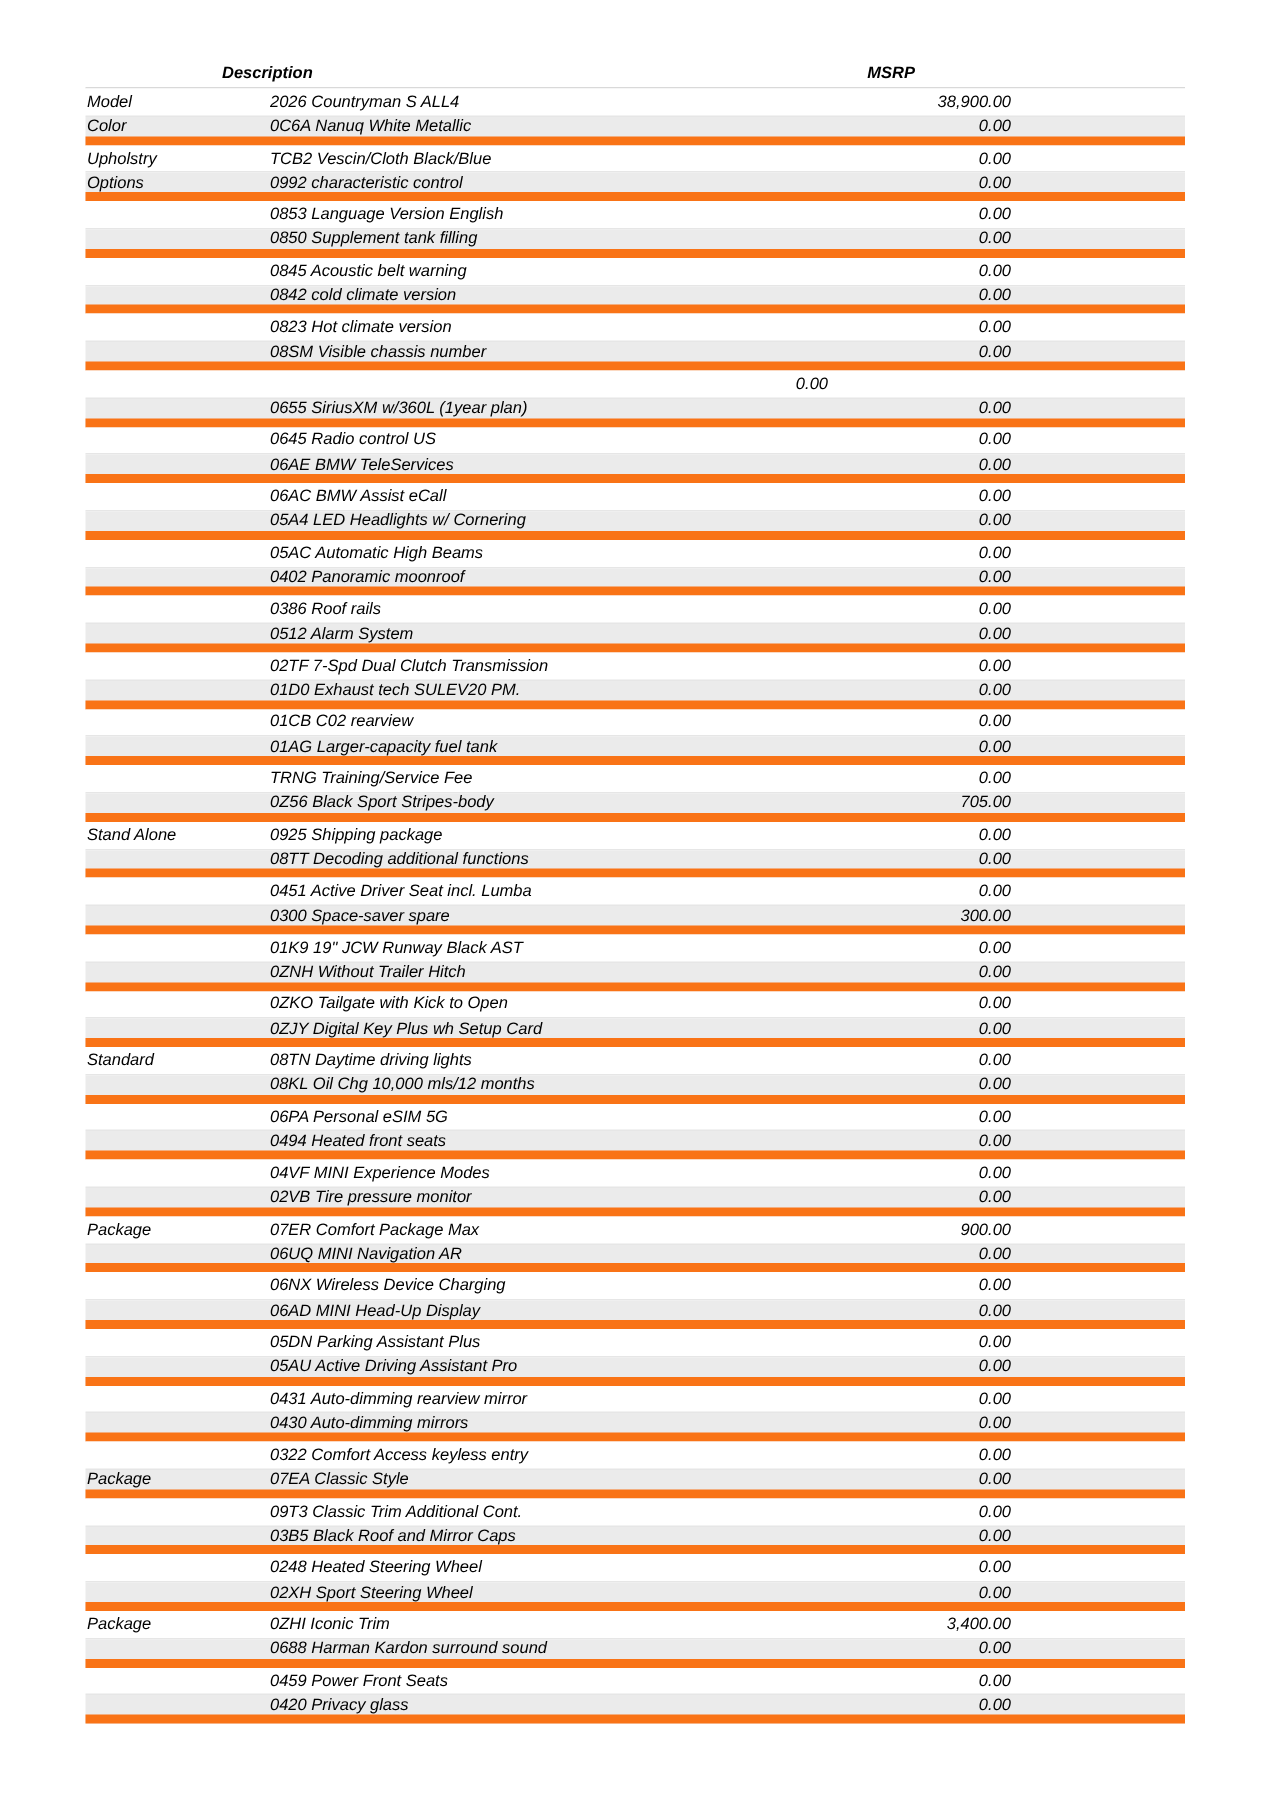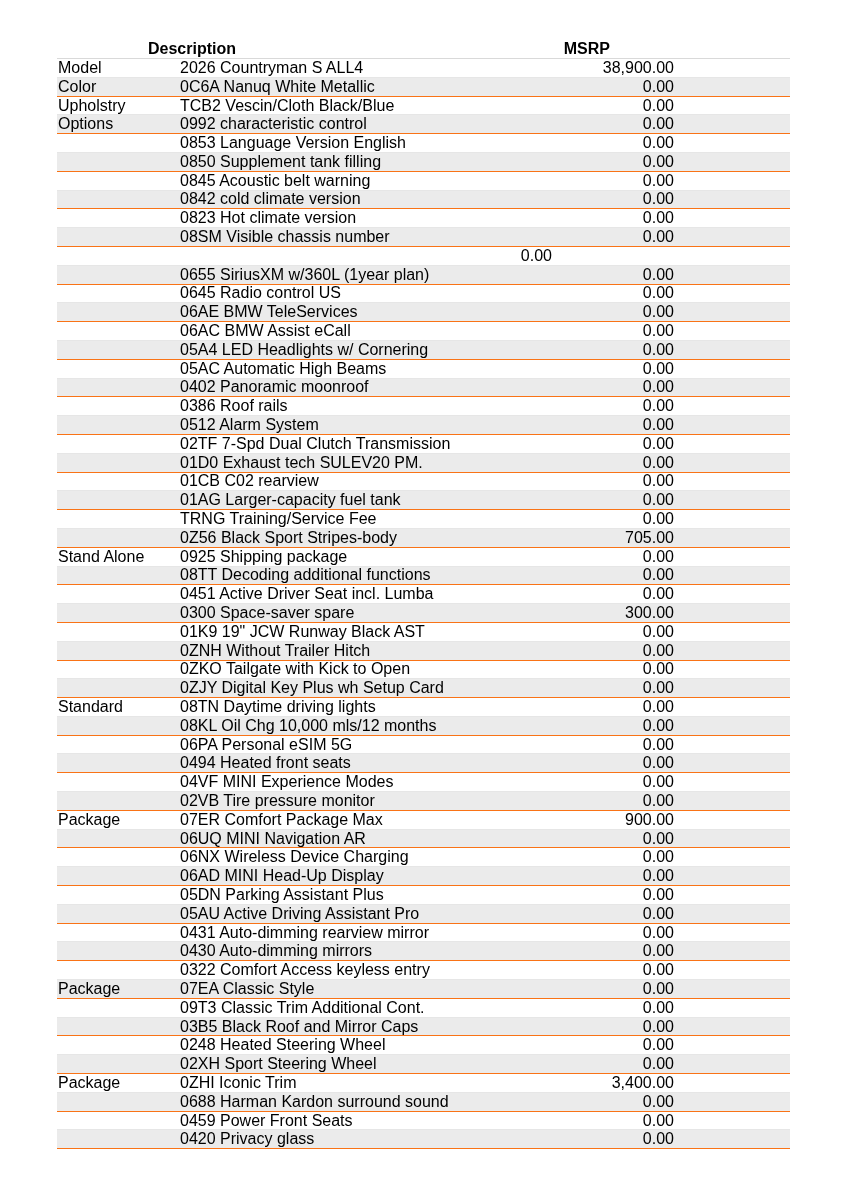--- a/index.html
+++ b/index.html
@@ -16,21 +16,22 @@
   }
   .page {
     box-sizing: border-box;
     width: 848px;
     height: 1200px;
     padding: 40px 0 0 57px;
     background: #ffffff;
   }
   .table {
     width: 733px;
-    font-size: 16px;
+    font-size: 11px;
+    font-style: italic;
   }
   .hrow {
     display: grid;
     grid-template-columns: 91px 372px 90px 180px;
     height: 19px;
     align-items: center;
     font-weight: bold;
     border-bottom: 1px solid #d9d9d9;
     box-sizing: border-box;
   }
@@ -39,21 +40,21 @@
     grid-template-columns: 91px 372px 90px 180px;
     height: 18.8px;
     align-items: center;
     border-bottom: 1px solid #e6e6e6;
     box-sizing: border-box;
     background: #ffffff;
     gap: 32px;
   }
   .row.alt {
     background: var(--alt-color, #ebebeb);
-    border-bottom: 1px solid #f97316;
+    border-bottom: 6px solid #f97316;
   }
   .cell {
     white-space: nowrap;
     overflow: hidden;
     line-height: 18px;
   }
   .cell.cat {
     padding-left: 1px;
   }
   .cell.msrp {

